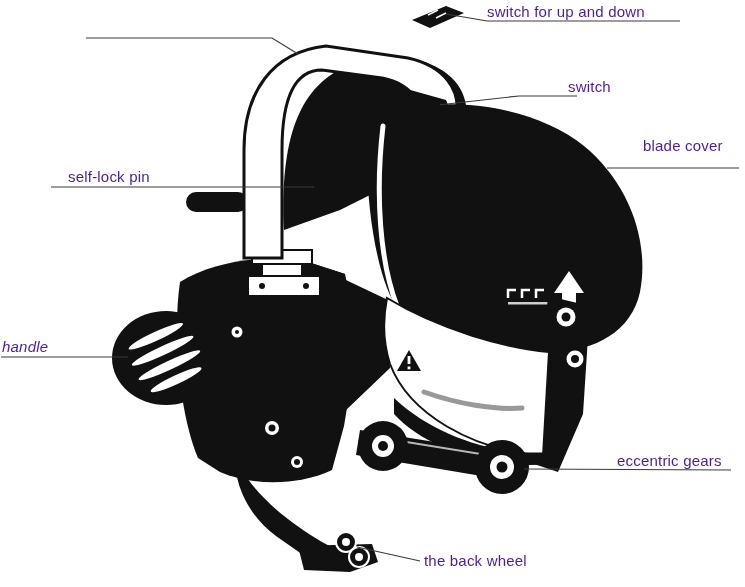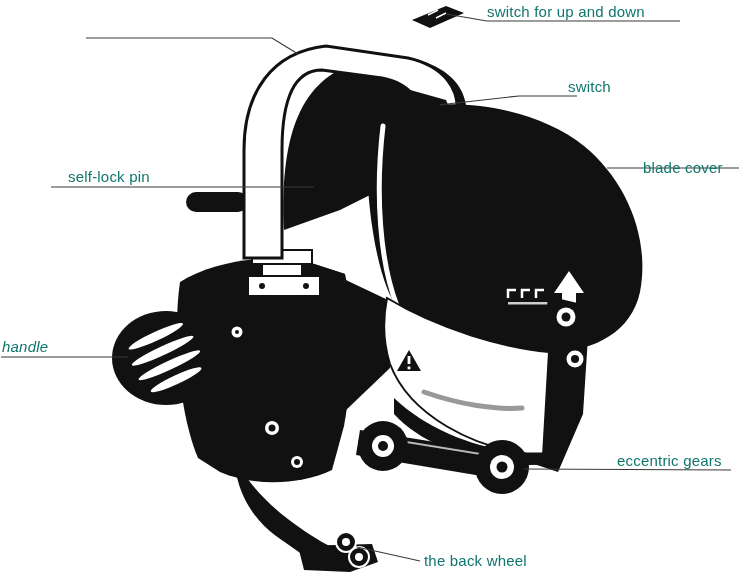--- a/index.html
+++ b/index.html
@@ -7,29 +7,29 @@
     position:relative;
     width:745px;height:587px;
     background:#ffffff;
     overflow:hidden;
     font-family:"Liberation Sans", sans-serif;
   }
   .machine-svg{position:absolute;left:0;top:0;}
   .label{
     position:absolute;
     font-size:15px;
-    color:#0f766e;
+    color:#4c1d95;
     white-space:nowrap;
     letter-spacing:.2px;
   }
   .lbl-handle-up-down{left:86px;top:19px;}
   .lbl-switch-up-down{left:487px;top:3px;}
   .lbl-switch{left:520px;top:78px;margin-left:48px;}
   .lbl-self-lock-pin{left:68px;top:168px;}
-  .lbl-blade-cover{left:643px;top:159px;}
+  .lbl-blade-cover{left:643px;top:137px;}
   .lbl-handle{left:2px;top:338px;font-style:italic;}
   .lbl-eccentric-gears{left:617px;top:452px;}
   .lbl-back-wheel{left:424px;top:552px;}
 </style>
 </head>
 <body>
 
 <div class="canvas">
 
   <svg class="machine-svg" width="745" height="587" viewBox="0 0 745 587">

